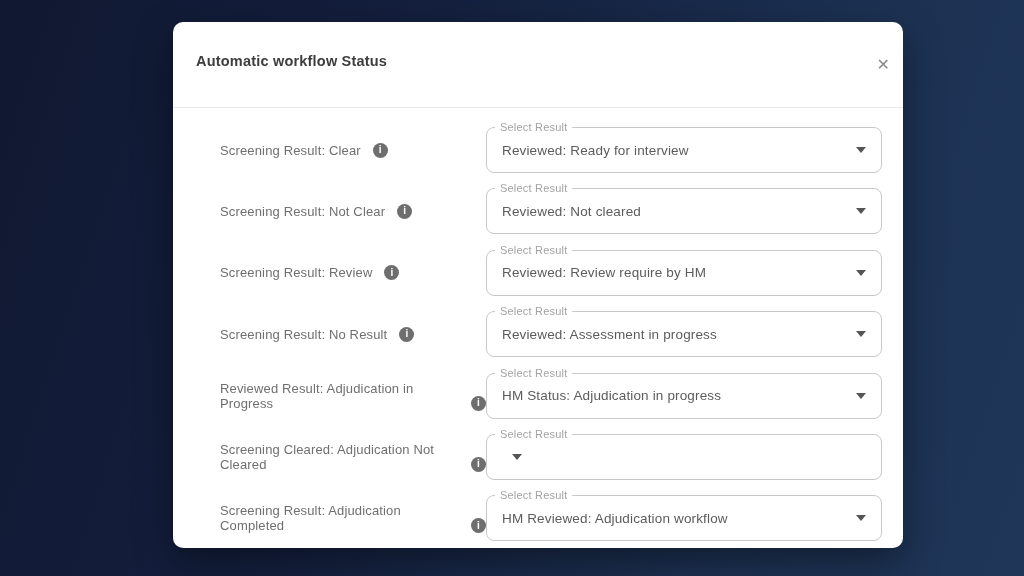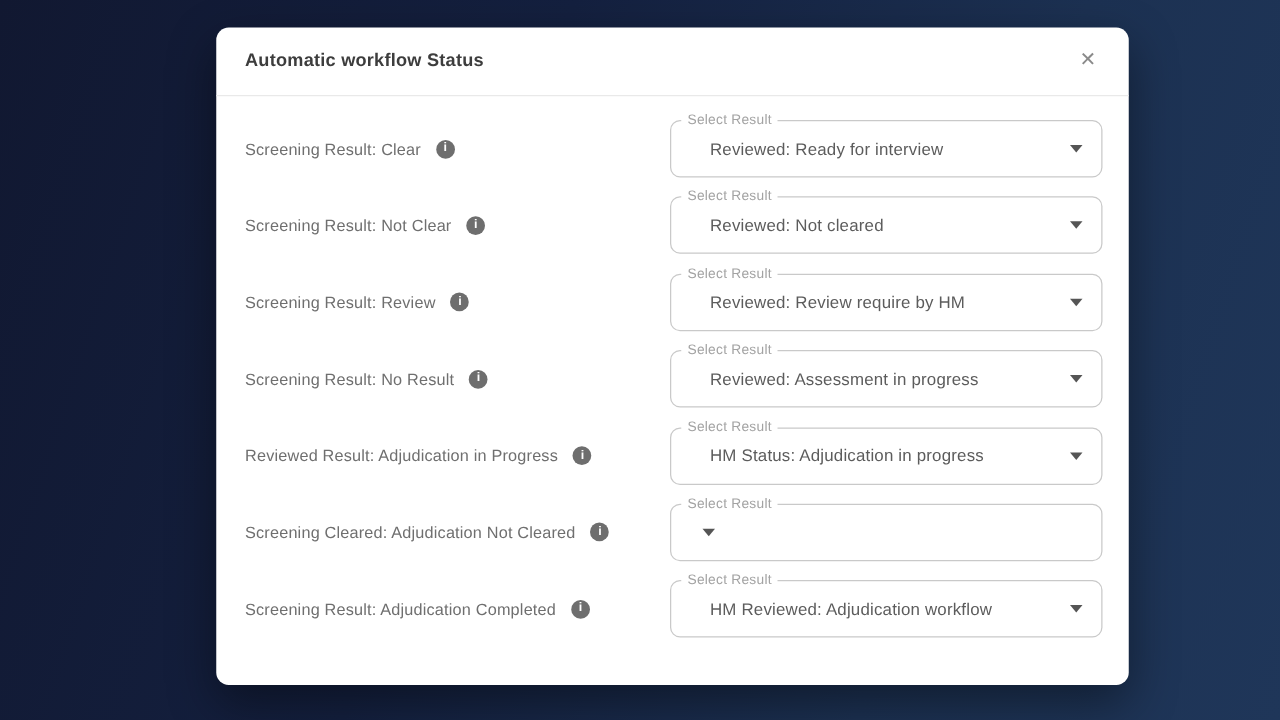--- a/index.html
+++ b/index.html
@@ -16,24 +16,25 @@
     position: absolute;
     left: 173px; top: 22px;
     width: 730px; height: 526px;
     background: #ffffff;
     border-radius: 10px;
     box-shadow: 0 14px 38px rgba(0,0,0,0.42);
   }
   .modal-header {
     height: 55px;
     display: flex;
-    align-items: center;
+    align-items: flex-start;
     justify-content: space-between;
-    padding: 0 20px 0 23px;
+    padding: 0 7px 0 23px;
     border-bottom: 1px solid #e9e9e9;
+    margin-top: 31px;
   }
   .modal-title {
     font-size: 14.5px;
     font-weight: 600;
     color: #3d3d3d;
     letter-spacing: 0.2px;
   }
   .close-btn {
     background: none;
     border: none;
@@ -49,22 +50,23 @@
   }
   .row {
     display: flex;
     align-items: center;
     justify-content: space-between;
     height: 46px;
     margin-bottom: 15.4px;
   }
   .label-group {
     display: flex;
-    align-items: flex-start;
+    align-items: flex-end;
     gap: 12px;
+    margin-left: 24px;
   }
   .row-label {
     font-size: 13px;
     color: #6f6f6f;
     letter-spacing: 0.15px;
   }
   .info-icon {
     width: 15px; height: 15px;
     border-radius: 50%;
     background: #6e6e6e;
@@ -73,21 +75,21 @@
     font-weight: bold;
     display: flex;
     align-items: center;
     justify-content: center;
     line-height: 1;
     cursor: pointer;
     flex: 0 0 auto;
   }
   .select {
     position: relative;
-    width: 346px;
+    width: 396px;
     height: 46px;
     border: 1px solid #c9c9c9;
     border-radius: 8px;
     background: #ffffff;
     display: flex;
     align-items: center;
     justify-content: space-between;
     padding: 0 15px;
     cursor: pointer;
     flex: 0 0 auto;
@@ -102,21 +104,20 @@
     color: #a3a3a3;
     letter-spacing: 0.2px;
     line-height: 1.3;
   }
   .select-value {
     font-size: 13.5px;
     color: #5c5c5c;
     letter-spacing: 0.15px;
     white-space: nowrap;
     overflow: hidden;
-    margin-left: 16px;
   }
   .caret {
     width: 0; height: 0;
     border-left: 5px solid transparent;
     border-right: 5px solid transparent;
     border-top: 6px solid #555555;
     flex: 0 0 auto;
     margin-left: 10px;
   }
 </style>

